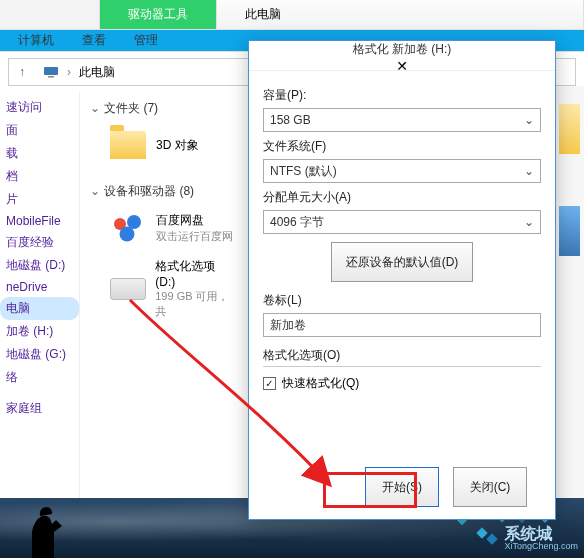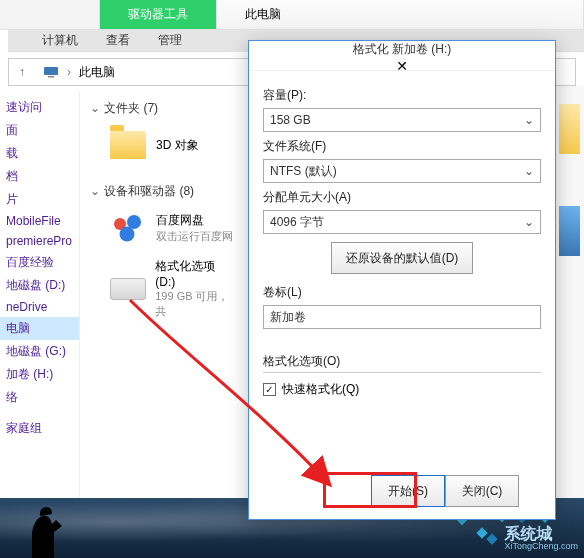--- a/index.html
+++ b/index.html
@@ -2,35 +2,35 @@
 <html><head>
 <meta charset="utf-8">
 <style>
 * { box-sizing: border-box; margin: 0; padding: 0; font-family: "Microsoft YaHei", "Segoe UI", sans-serif; font-size: 12px; }
 body { width: 584px; height: 558px; overflow: hidden; position: relative; background: #fff; }
 
 
 .toolbar { height: 30px; display: flex; align-items: stretch; border-bottom: 1px solid #e0e0e0; background: linear-gradient(#fcfcfc,#f3f3f3); }
 .tab { padding: 5px 28px; border-right: 1px solid #e0e0e0; display:flex; align-items:center; }
 .tab.green { background: #2fd06b; color: #fff; }
-.menubar { height: 22px; display: flex; align-items: center; padding-left: 20px; border-bottom:1px solid #e0e0e0; background:#e5e5e5;margin-left:8px;}
+.menubar { height: 22px; display: flex; align-items: center; padding-left: 4px; border-bottom:1px solid #e0e0e0; background:#0ea5e9;}
 .menubar span { padding: 2px 14px; color:#333; }
 
 
 .breadcrumb { height: 28px; border: 1px solid #ccc; margin: 6px 8px; display: flex; align-items: center; background: #fff; }
 .nav-btn { width: 26px; height: 100%; display:flex; align-items:center; justify-content:center; color:#555; }
 .crumb { padding: 0 8px; display:flex; align-items:center; gap:4px; }
 .crumb svg{width:16px;height:16px;}
 .bc-sep::after{content:"›"; color:#888; padding:0 4px;}
 
 
 .main { display: flex; height: calc(100% - 120px); }
 .sidebar { width: 80px; padding: 4px 0; border-right: 1px solid #eee; }
 .sidebar div { padding: 3px 6px; color:#4c1d95; white-space: nowrap; overflow: hidden; }
-.sidebar .sel { background:#cde8ff;}
+.sidebar .sel { background:#cde8ff;border-radius:9px;}
 .content { flex:1; padding: 4px 10px; overflow:hidden; }
 .section-head { color:#333; padding: 4px 0; }
 .section-head::before { content:"⌄"; margin-right:4px; color:#666;}
 .grid { display:flex; flex-wrap:wrap; gap: 8px 30px; padding: 4px 0 14px 18px; }
 .item { display:flex; align-items:center; gap:8px; width: 130px; }
 .item .icon { width:40px; height:40px; display:flex; align-items:center; justify-content:center; }
 .folder-ico{ width:36px;height:28px; background:linear-gradient(#ffe9a8,#f7ca4d); border-radius:2px 2px 0 0; position:relative;}
 .folder-ico::before{content:"";position:absolute;top:-6px;left:0;width:14px;height:6px;background:#f7ca4d;border-radius:2px 2px 0 0;}
 .drive-ico{ width:36px;height:22px; background:linear-gradient(#f0f0f0,#d8d8d8); border:1px solid #bbb; border-radius:3px;}
 .baidu-ico{width:36px;height:36px;border-radius:50%;position:relative;}
@@ -44,27 +44,27 @@
 
 
 .dialog { position:absolute; left:248px; top:40px; width:308px; height:480px; background:#fff; border:1px solid #4a90d9; box-shadow:0 4px 18px rgba(0,0,0,.25); z-index:10;}
 .dlg-title{ height:30px; display:flex; align-items:center; padding:0 8px; border-bottom:1px solid #eee;flex-direction:column;}
 .dlg-title .t{flex:1; color:#333;}
 .dlg-close{width:40px;text-align:center;font-size:14px;}
 .dlg-body{ padding:10px 14px;}
 .field-label{ margin:6px 0 4px; color:#222;}
 .select, .text-input { width:100%; height:24px; border:1px solid #aaa; background:#fff; padding:0 6px; display:flex; align-items:center; justify-content:space-between; color:#333;}
 .select .chev{color:#555;}
-.btn { height:32px; padding:0 14px; border:1px solid #999; background:linear-gradient(#fdfdfd,#e9e9e9); display:inline-flex;align-items:center;justify-content:center; color:#222;}
+.btn { height:40px; padding:0 14px; border:1px solid #999; background:linear-gradient(#fdfdfd,#e9e9e9); display:inline-flex;align-items:center;justify-content:center; color:#222;}
 .btn-row{ text-align:center; margin:8px 0 10px;}
-.group-label{ margin-top:24px; color:#222;}
+.group-label{ margin-top:10px; color:#222;}
 .group-box{ border-top:1px solid #ccc; padding:8px 0 4px; margin-top:2px;}
 .checkbox{ display:flex; align-items:center; gap:6px; }
 .checkbox .box{width:13px;height:13px;border:1px solid #666;display:flex;align-items:center;justify-content:center;font-size:10px;color:#222;background:#fff;}
-.dlg-buttons{ position:absolute; bottom:12px; left:0; right:16px; display:flex; justify-content:flex-end; gap:0; padding:0 20px;}
+.dlg-buttons{ position:absolute; bottom:12px; left:0; right:8px; display:flex; justify-content:flex-end; gap:14px; padding:0 20px;}
 .dlg-buttons .btn{min-width:74px;}
 .dlg-buttons .btn.primary{border:1px solid #1a6fc9;}
 .highlight-box{position:absolute; border:3px solid #e62020; pointer-events:none; z-index:20;}
 .arrow{position:absolute; z-index:19; pointer-events:none;}
 
 
 .status{position:absolute; left:0; bottom:30px; height:22px; width:584px; border-top:1px solid #ddd; display:flex;align-items:center; padding:0 8px; gap:14px; background:#f6f6f6; font-size:11px;color:#444;}
 
 .footer-img{position:absolute; left:0; bottom:0; height:60px; width:584px; background:linear-gradient(#2a4a6a,#0e2236); overflow:hidden;}
 .footer-img .clouds{position:absolute;inset:0;background:radial-gradient(ellipse at 20% 40%, rgba(255,255,255,.25), transparent 40%), radial-gradient(ellipse at 60% 30%, rgba(255,255,255,.15), transparent 45%);}
@@ -106,27 +106,26 @@
 </div>
 
 <div class="main">
   <div class="sidebar">
     <div>速访问</div>
     <div>面</div>
     <div>载</div>
     <div>档</div>
     <div>片</div>
     <div>MobileFile</div>
-    <div>premierePro</div>
     <div>百度经验</div>
     <div>地磁盘 (D:)</div>
     <div>neDrive</div>
     <div class="sel">电脑</div>
+    <div>加卷 (H:)</div>
     <div>地磁盘 (G:)</div>
-    <div>加卷 (H:)</div>
     <div>络</div>
     <div style="height:8px"></div>
     <div>家庭组</div>
   </div>
 
   <div class="content">
     <div class="section-head">文件夹 (7)</div>
     <div class="grid">
       <div class="item">
           <div class="icon">

